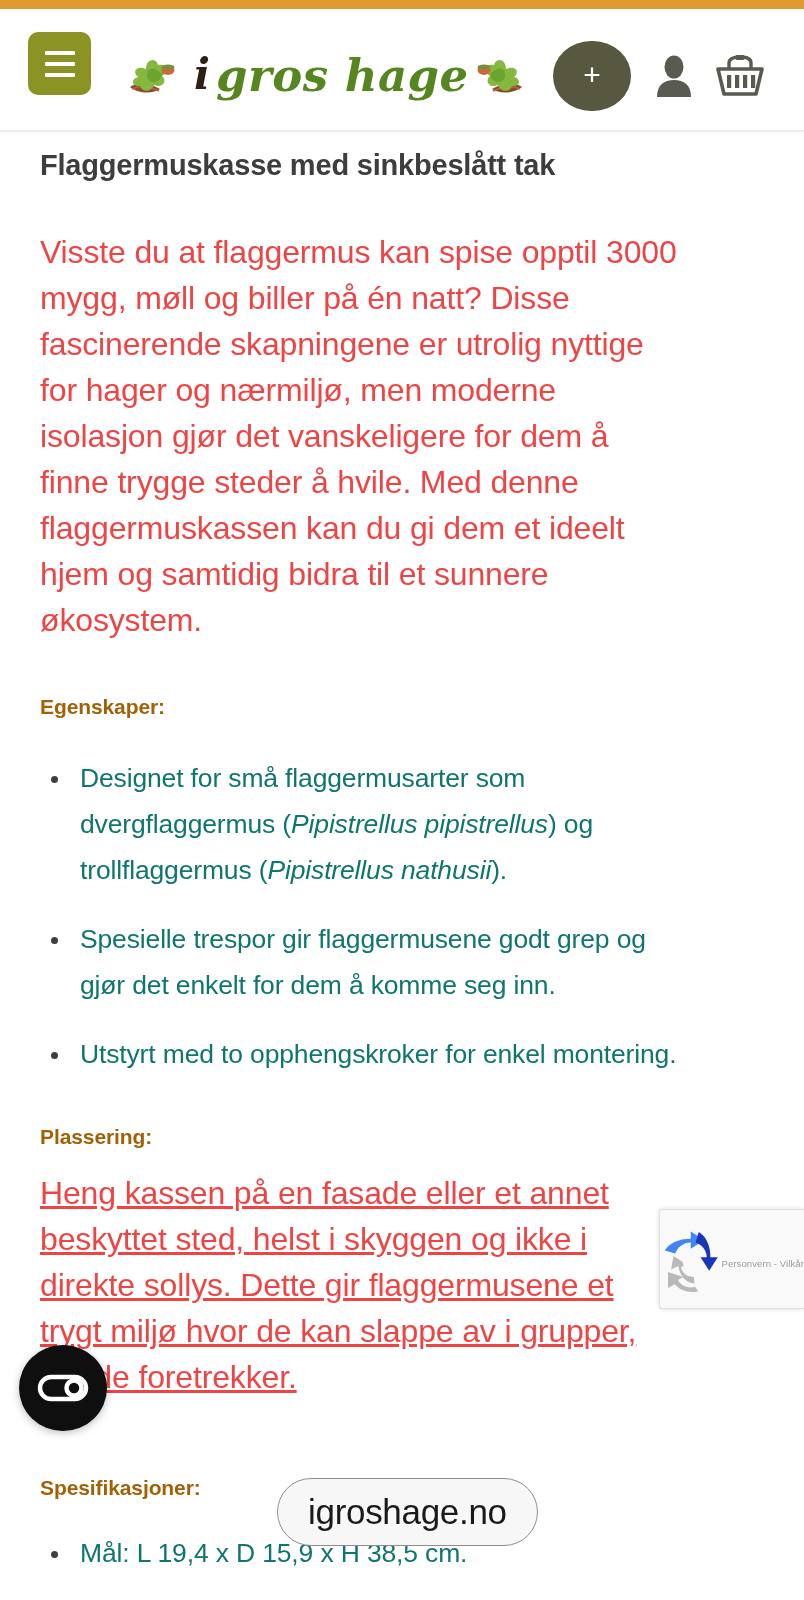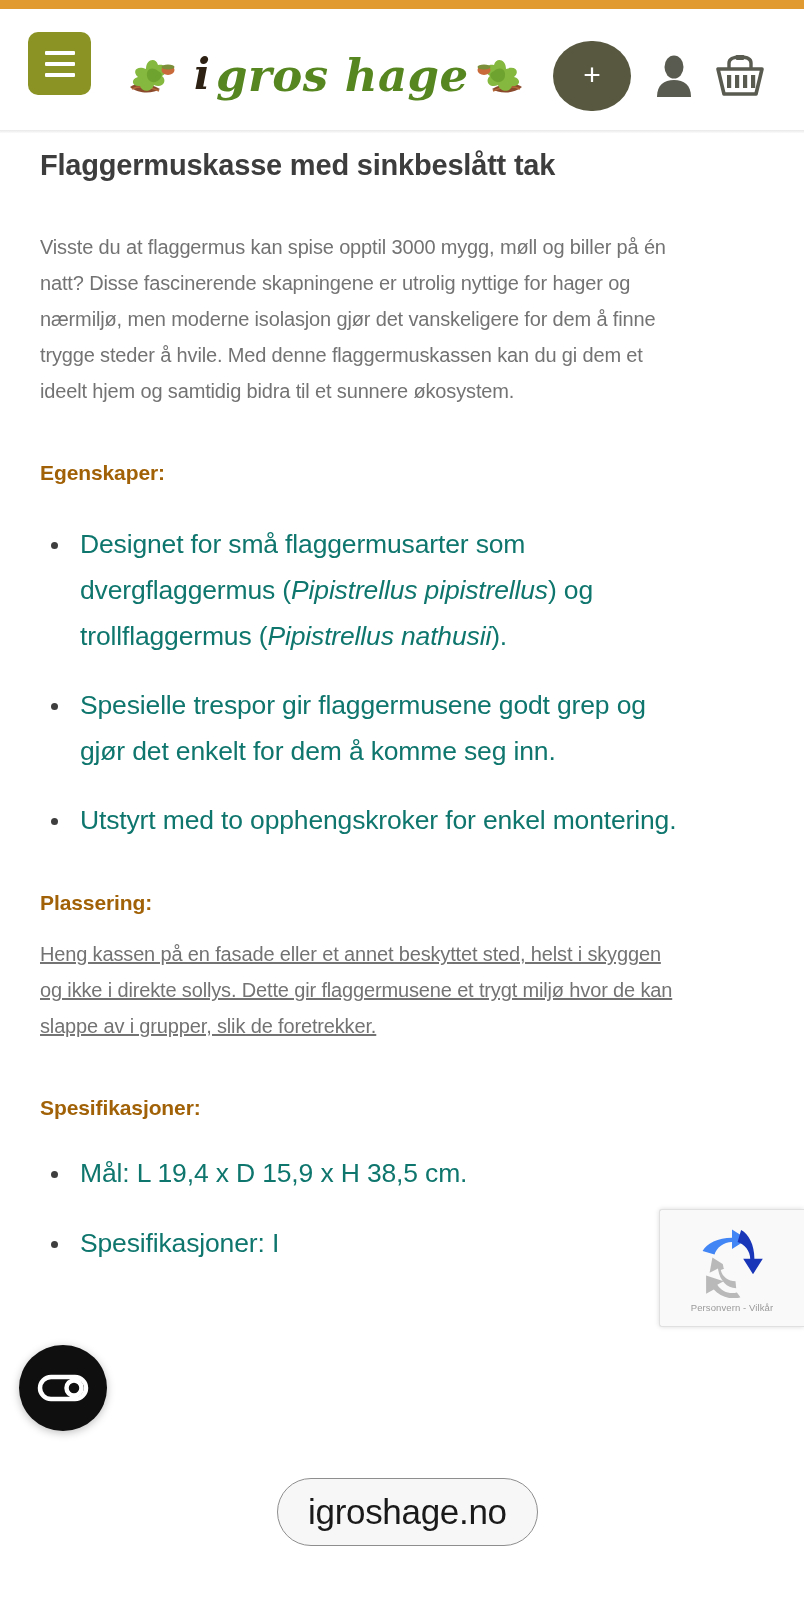--- a/index.html
+++ b/index.html
@@ -138,23 +138,23 @@
   .product-title {
     font-size: 29px;
     font-weight: bold;
     color: #3d3d3d;
     line-height: 1.25;
     margin-top: 14px;
     letter-spacing: -0.2px;
   }
 
   .body-text {
-    font-size: 20px;
-    color: #737373;
-    line-height: 36px;
+    font-size: 32px;
+    color: #ef4444;
+    line-height: 46px;
     letter-spacing: -0.15px;
   }
 
   .intro-para { margin-top: 46px; }
 
   .section-heading {
     font-size: 21px;
     font-weight: bold;
     color: #a16207;
     letter-spacing: -0.1px;
@@ -181,36 +181,36 @@
     left: 11px; top: 21px;
     width: 7px; height: 7px;
     border-radius: 50%;
     background: #3e3e3e;
   }
   ul.bullet-list li em { font-style: italic; }
 
   .plassering-heading { margin-top: 48px; }
   .plassering-body { margin-top: 21px; text-decoration: underline; }
 
-  .spes-heading { margin-top: 52px; }
+  .spes-heading { margin-top: 76px; }
   ul.spec-list { margin-top: 30px; }
   ul.spec-list li { margin-bottom: 24px; }
 
   
   .recaptcha-badge {
     position: absolute;
     left: 659px; top: 1209px;
-    width: 145px; height: 118px;
+    width: 145px; height: 100px;
     background: #f9f9f9;
     border: 1px solid #e0e0e0;
     border-right: none;
     border-radius: 3px 0 0 3px;
     box-shadow: 0 0 5px rgba(0,0,0,0.14);
     display: flex;
-    flex-direction: column;
+    flex-direction: row;
     align-items: center;
     justify-content: center;
     padding-top: 4px;
   }
   .recaptcha-logo { width: 70px; height: 70px; display: block; }
   .recaptcha-links {
     font-size: 9.5px;
     color: #9a9a9a;
     margin-top: 4px;
     letter-spacing: 0.1px;

